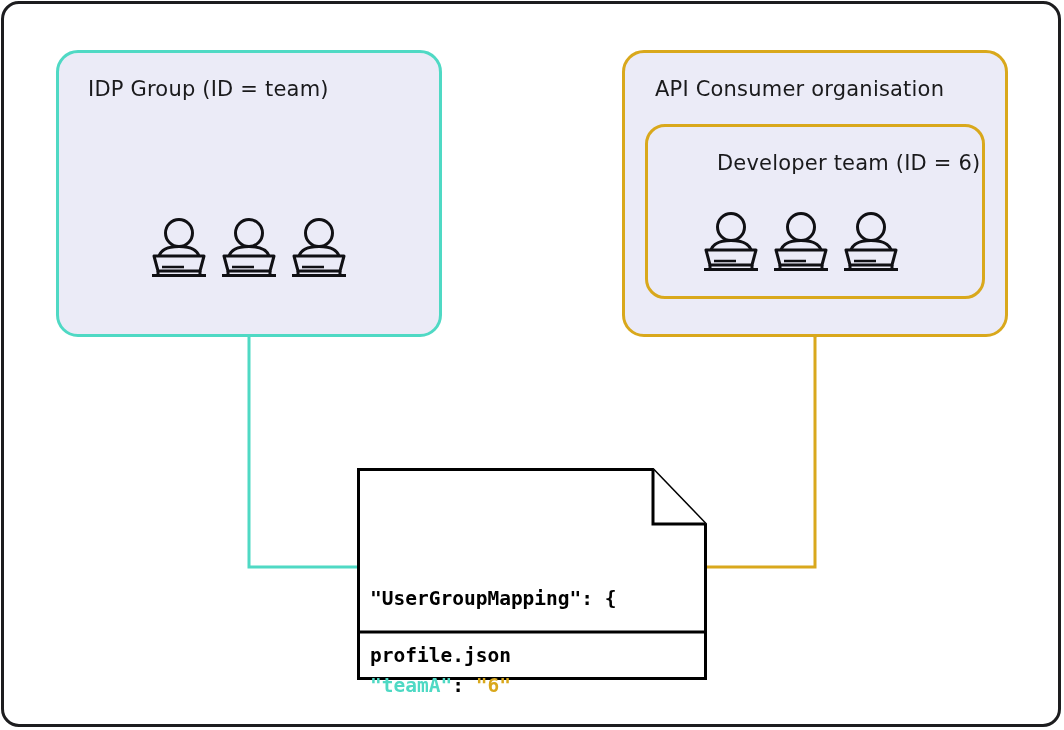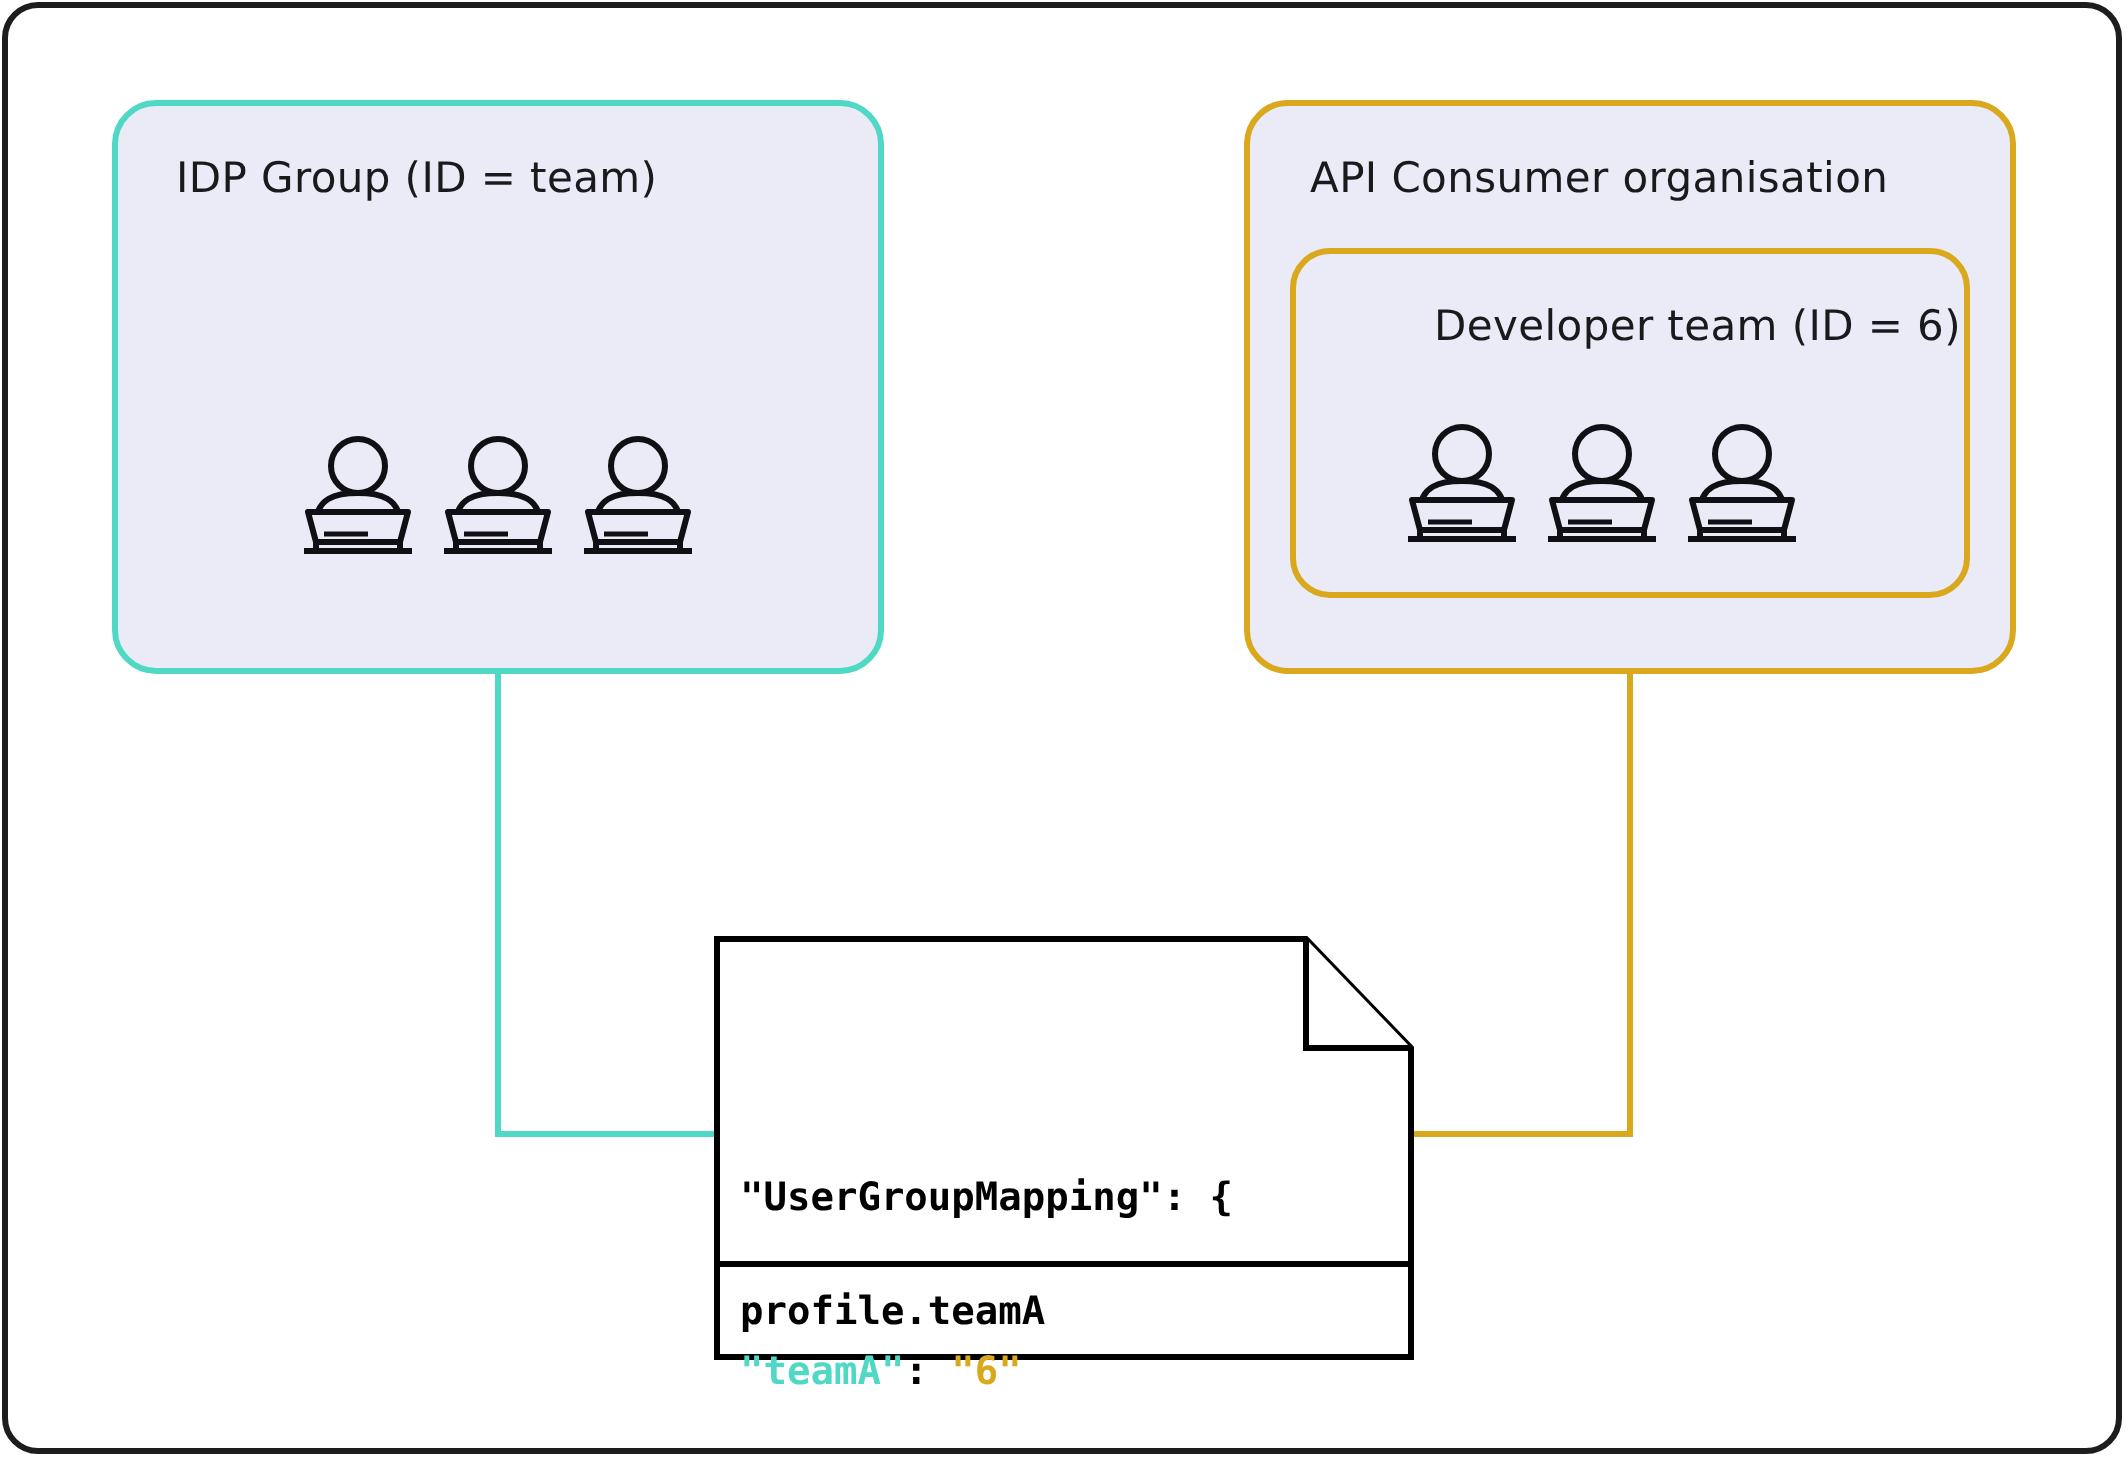--- a/index.html
+++ b/index.html
@@ -196,17 +196,17 @@
       <path d="M 296 1.5 L 296 56 L 348.5 56" fill="#ffffff" stroke="#000000" stroke-width="3"></path>
       <line x1="1.5" y1="164" x2="348.5" y2="164" stroke="#000000" stroke-width="3"></line>
     </svg>
 
     <div class="code-block">
       <div class="code-line">"UserGroupMapping": {</div>
       <div class="code-line"><span class="tok-teal">"teamA"</span><span>: </span><span class="tok-amber">"6"</span></div>
       
     </div>
 
-    <div class="filename">profile.teamA</div>
+    <div class="filename">profile.json</div>
   </div>
 
   <div class="frame"></div>
 </div>
 
 </body></html>

